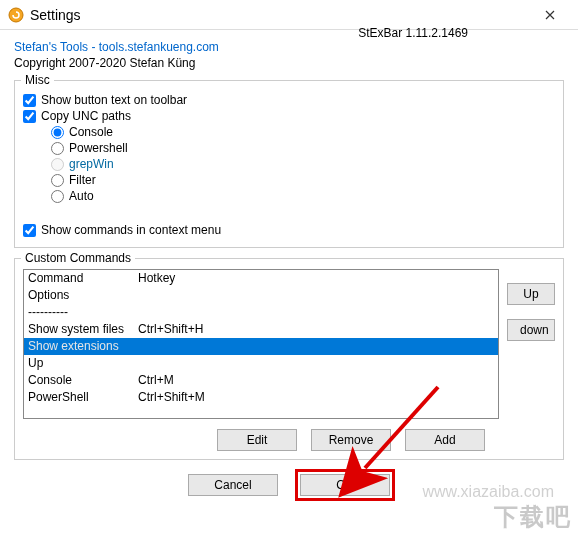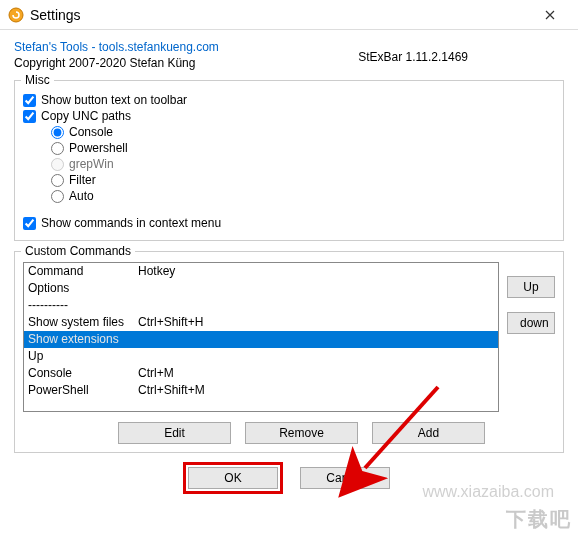--- a/index.html
+++ b/index.html
@@ -6,50 +6,50 @@
 body { font-family: "Segoe UI", Tahoma, sans-serif; font-size: 12px; background: #fff; width: 578px; height: 547px; overflow: hidden; position: relative; }
 
 .titlebar { height: 30px; display: flex; align-items: center; padding: 0 8px; border-bottom: 1px solid #ddd; }
 .titlebar .icon { width: 16px; height: 16px; margin-right: 6px; }
 .titlebar .title { flex: 1; font-size: 14px; }
 .titlebar .close { width: 40px; height: 28px; display: flex; align-items: center; justify-content: center; font-size: 14px; cursor: pointer; }
 
 .content { padding: 10px 14px; }
 
 .link { color: #0066cc; text-decoration: none; }
-.version { position: absolute; right: 110px; top: 50px; font-size: 12px;}
+.version { position: absolute; right: 110px; top: 26px; font-size: 12px;}
 .copyright { margin-top: 2px; }
 
 .groupbox { border: 1px solid #ccc; margin-top: 10px; padding: 10px 8px 8px 8px; position: relative; }
 .groupbox .legend { position: absolute; top: -8px; left: 6px; background: #fff; padding: 0 4px; font-size: 12px; }
 
 .checkbox-row, .radio-row { display: flex; align-items: center; margin: 2px 0; }
 .checkbox-row input, .radio-row input { margin-right: 5px; }
 .radio-group { margin-left: 28px; }
-.disabled-label { color: #737373; }
+.disabled-label { color: #0369a1; }
 
 .commands-area { display: flex; gap: 8px; align-items: flex-start; }
 .listbox { flex: 1; border: 1px solid #888; height: 150px; overflow-y: scroll; background: #fff; position: relative; }
 .listbox-inner { }
 .list-row { display: flex; height: 17px; line-height: 17px; padding: 0 4px; white-space: nowrap; }
 .list-row.selected { background: #0078d7; color: #e5e5e5; }
 .col1 { width: 110px; }
 .col2 { flex: 1; }
 .side-buttons { display: flex; flex-direction: column; gap: 14px; margin-top: 14px;}
 .btn { border: 1px solid #aaa; background: #e8e8e8; height: 22px; padding: 0 12px; font-size: 12px; cursor: pointer; min-width: 44px;}
 .side-buttons .btn { width: 48px; }
 
 .bottom-buttons { display: flex; justify-content: flex-end; gap: 14px; margin-top: 10px; margin-right: 70px;}
-.bottom-buttons .btn { width: 113px; }
+.bottom-buttons .btn { width: 80px; }
 
 .dialog-buttons { display: flex; justify-content: center; gap: 22px; margin-top: 14px; }
 .dialog-buttons .btn { width: 90px; }
 .ok-highlight { outline: 3px solid #d00; outline-offset: 2px; }
 
-.watermark { position: absolute; right: 6px; bottom: 14px; font-size: 20px; font-weight: bold; color: rgba(100,100,100,0.35); font-family: "Microsoft YaHei", sans-serif; letter-spacing: 2px;}
+.watermark { position: absolute; right: 6px; bottom: 14px; font-size: 24px; font-weight: bold; color: rgba(100,100,100,0.35); font-family: "Microsoft YaHei", sans-serif; letter-spacing: 2px;}
 .url-wm { position: absolute; right: 24px; bottom: 46px; font-size: 16px; color: rgba(120,120,120,0.35); }
 
 .arrow-svg { position: absolute; left: 0; top: 0; pointer-events: none; }
 </style>
 </head>
 <body>
 
 <div class="titlebar">
   <span class="icon">
     <svg width="16" height="16" viewBox="0 0 16 16">
@@ -95,21 +95,21 @@
         </label>
       <label class="radio-row">
           <input type="radio" name="m" style="">
           <span>Filter</span>
         </label>
       <label class="radio-row">
           <input type="radio" name="m" style="">
           <span>Auto</span>
         </label>
     </div>
-    <label class="checkbox-row" style="margin-top:13px">
+    <label class="checkbox-row" style="margin-top:20px">
       <input type="checkbox" checked="" style="">
       <span>Show commands in context menu</span>
     </label>
   </div>
 
   <div class="groupbox">
     <div class="legend">Custom Commands</div>
     <div class="commands-area">
       <div class="listbox">
         <div class="listbox-inner" id="listrows">
@@ -153,22 +153,22 @@
       </div>
     </div>
     <div class="bottom-buttons">
       <button class="btn">Edit</button>
       <button class="btn">Remove</button>
       <button class="btn">Add</button>
     </div>
   </div>
 
   <div class="dialog-buttons">
+    <button class="btn">Cancel</button>
     <button class="btn ok-highlight">OK</button>
-    <button class="btn">Cancel</button>
   </div>
 </div>
 
 <svg class="arrow-svg" width="578" height="547">
   <defs>
       <marker id="ah" markerWidth="12" markerHeight="12" refX="2" refY="6" orient="auto">
         <path d="M0,0 L12,6 L0,12 L3,6 Z" fill="#d00"></path>
       </marker>
     </defs>
   <line x1="438" y1="387" x2="365" y2="468" stroke="#d00" stroke-width="4" marker-end="url(#ah)"></line>

